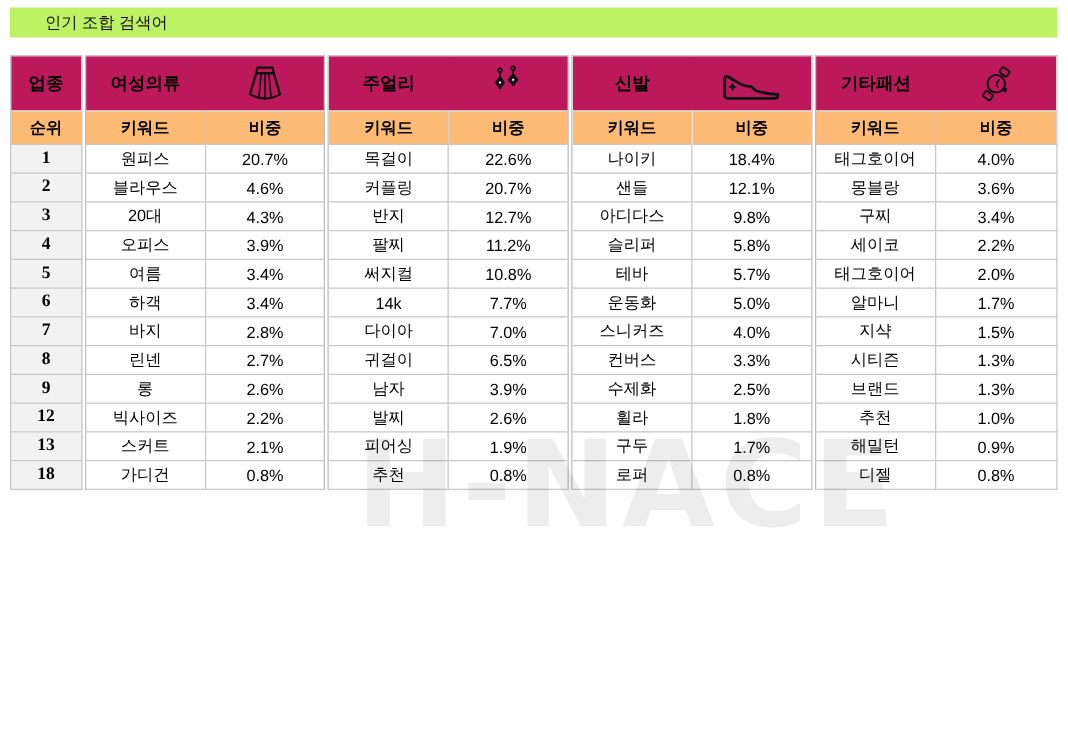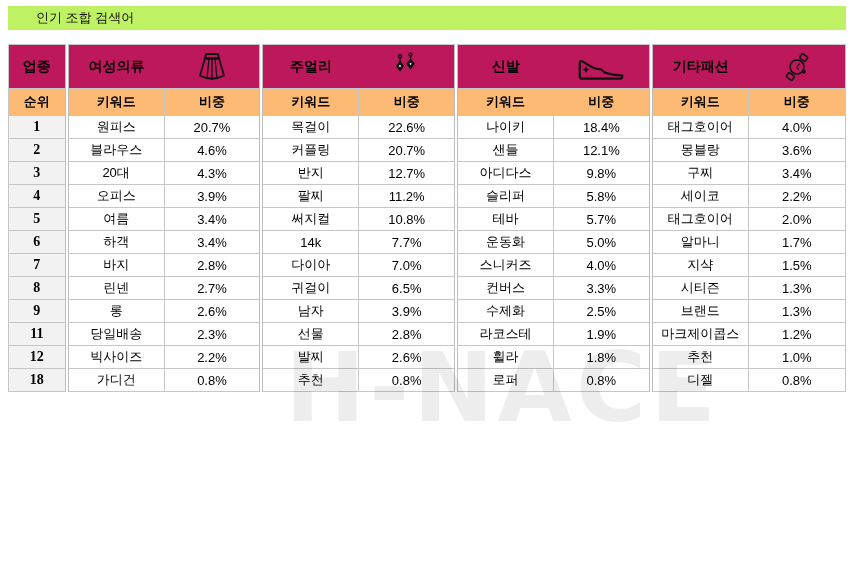--- a/index.html
+++ b/index.html
@@ -262,42 +262,42 @@
             <td class="group-start">롱</td>
             <td>2.6%</td>
             <td class="group-start">남자</td>
             <td>3.9%</td>
             <td class="group-start">수제화</td>
             <td>2.5%</td>
             <td class="group-start">브랜드</td>
             <td>1.3%</td>
           </tr>
           <tr>
-            <td class="rank">11</td>
-            <td class="group-start">당일배송</td>
-            <td>2.3%</td>
-            <td class="group-start">선물</td>
-            <td>2.8%</td>
-            <td class="group-start">라코스테</td>
-            <td>1.9%</td>
-            <td class="group-start">마크제이콥스</td>
-            <td>1.2%</td>
-          </tr>
-          <tr>
             <td class="rank">12</td>
             <td class="group-start">빅사이즈</td>
             <td>2.2%</td>
             <td class="group-start">발찌</td>
             <td>2.6%</td>
             <td class="group-start">휠라</td>
             <td>1.8%</td>
             <td class="group-start">추천</td>
             <td>1.0%</td>
           </tr>
           <tr>
+            <td class="rank">13</td>
+            <td class="group-start">스커트</td>
+            <td>2.1%</td>
+            <td class="group-start">피어싱</td>
+            <td>1.9%</td>
+            <td class="group-start">구두</td>
+            <td>1.7%</td>
+            <td class="group-start">해밀턴</td>
+            <td>0.9%</td>
+          </tr>
+          <tr>
             <td class="rank">18</td>
             <td class="group-start">가디건</td>
             <td>0.8%</td>
             <td class="group-start">추천</td>
             <td>0.8%</td>
             <td class="group-start">로퍼</td>
             <td>0.8%</td>
             <td class="group-start">디젤</td>
             <td>0.8%</td>
           </tr>

